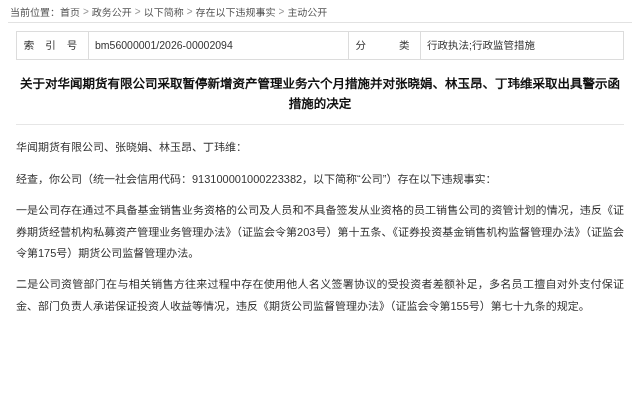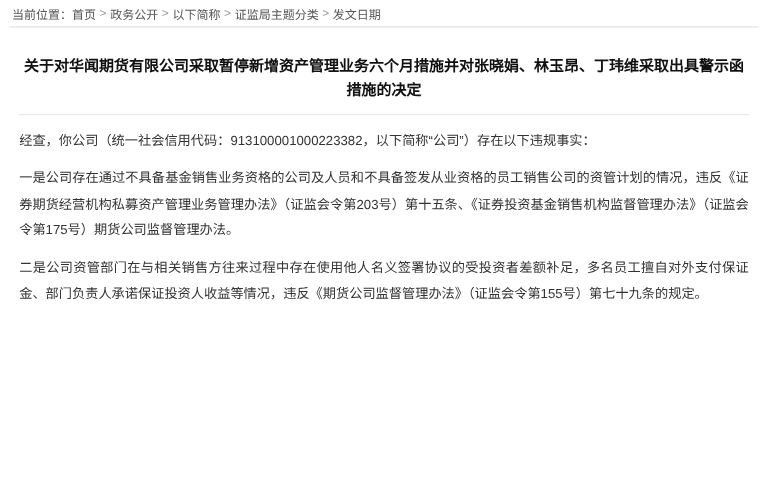--- a/index.html
+++ b/index.html
@@ -112,39 +112,46 @@
 <body>
 
 <div class="breadcrumb">
   <span class="bc-label">当前位置：</span>
   <a class="bc-item" href="#">首页</a>
   <span class="bc-sep">&gt;</span>
   <a class="bc-item" href="#">政务公开</a>
   <span class="bc-sep">&gt;</span>
   <a class="bc-item" href="#">以下简称</a>
   <span class="bc-sep">&gt;</span>
-  <a class="bc-item" href="#">证监局主题分类</a>
+  <a class="bc-item" href="#">存在以下违规事实</a>
   <span class="bc-sep">&gt;</span>
-  <a class="bc-item current" href="#">发文日期</a>
+  <a class="bc-item current" href="#">主动公开</a>
 </div>
 <div class="bc-rule"></div>
 
 <div class="doc">
 
   <table class="meta">
     <colgroup>
       <col class="col-k1">
         <col class="col-v1">
         <col class="col-k2">
         <col class="col-v2">
     </colgroup>
     <tbody>
+      <tr>
+        <td class="k">索 引 号</td>
+        <td class="v">bm56000001/2026-00002094</td>
+        <td class="k">分　　类</td>
+        <td class="v">行政执法;行政监管措施</td>
+      </tr>
     </tbody>
   </table>
 
   <div class="doc-title">关于对华闻期货有限公司采取暂停新增资产管理业务六个月措施并对张晓娟、林玉昂、丁玮维采取出具警示函措施的决定</div>
   <div class="title-rule"></div>
 
+  <p class="para">华闻期货有限公司、张晓娟、林玉昂、丁玮维：</p>
   <p class="para body-indent">经查，你公司（统一社会信用代码：913100001000223382，以下简称“公司”）存在以下违规事实：</p>
   <p class="para body-indent">一是公司存在通过不具备基金销售业务资格的公司及人员和不具备签发从业资格的员工销售公司的资管计划的情况，违反《证券期货经营机构私募资产管理业务管理办法》（证监会令第203号）第十五条、《证券投资基金销售机构监督管理办法》（证监会令第175号）期货公司监督管理办法。</p>
   <p class="para body-indent">二是公司资管部门在与相关销售方往来过程中存在使用他人名义签署协议的受投资者差额补足，多名员工擅自对外支付保证金、部门负责人承诺保证投资人收益等情况，违反《期货公司监督管理办法》（证监会令第155号）第七十九条的规定。</p>
 
 </div>
 
 </body></html>

